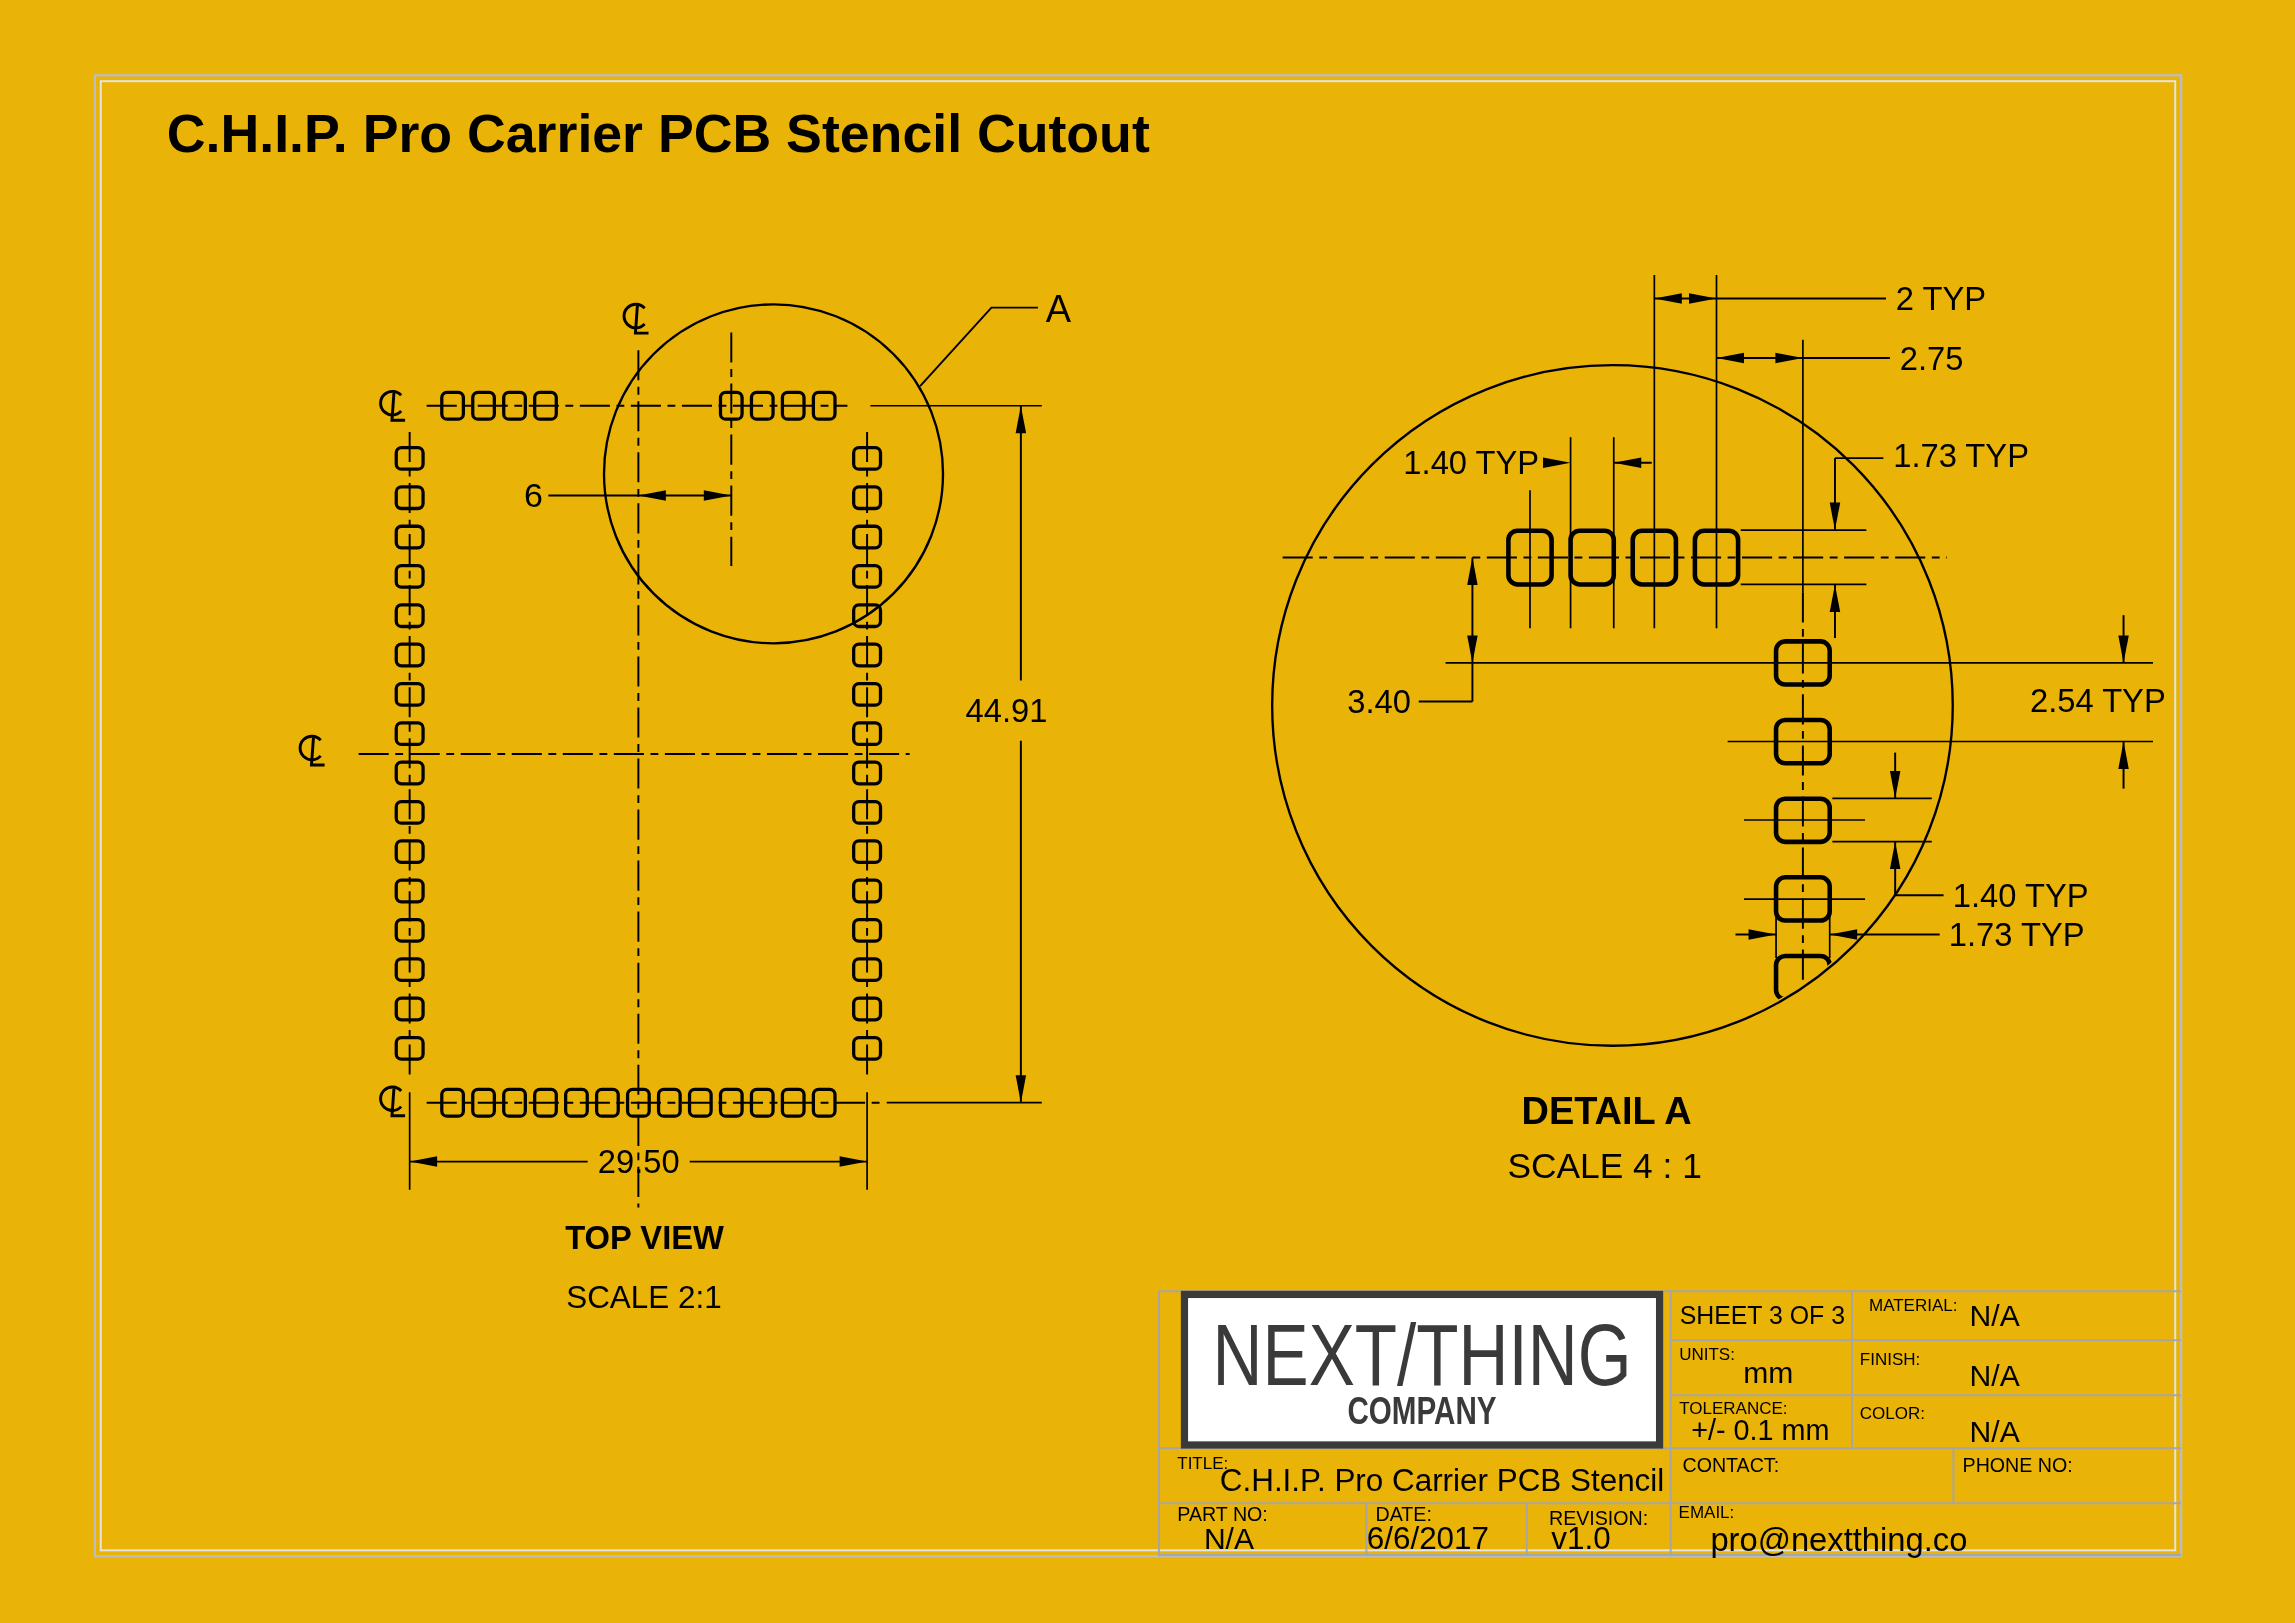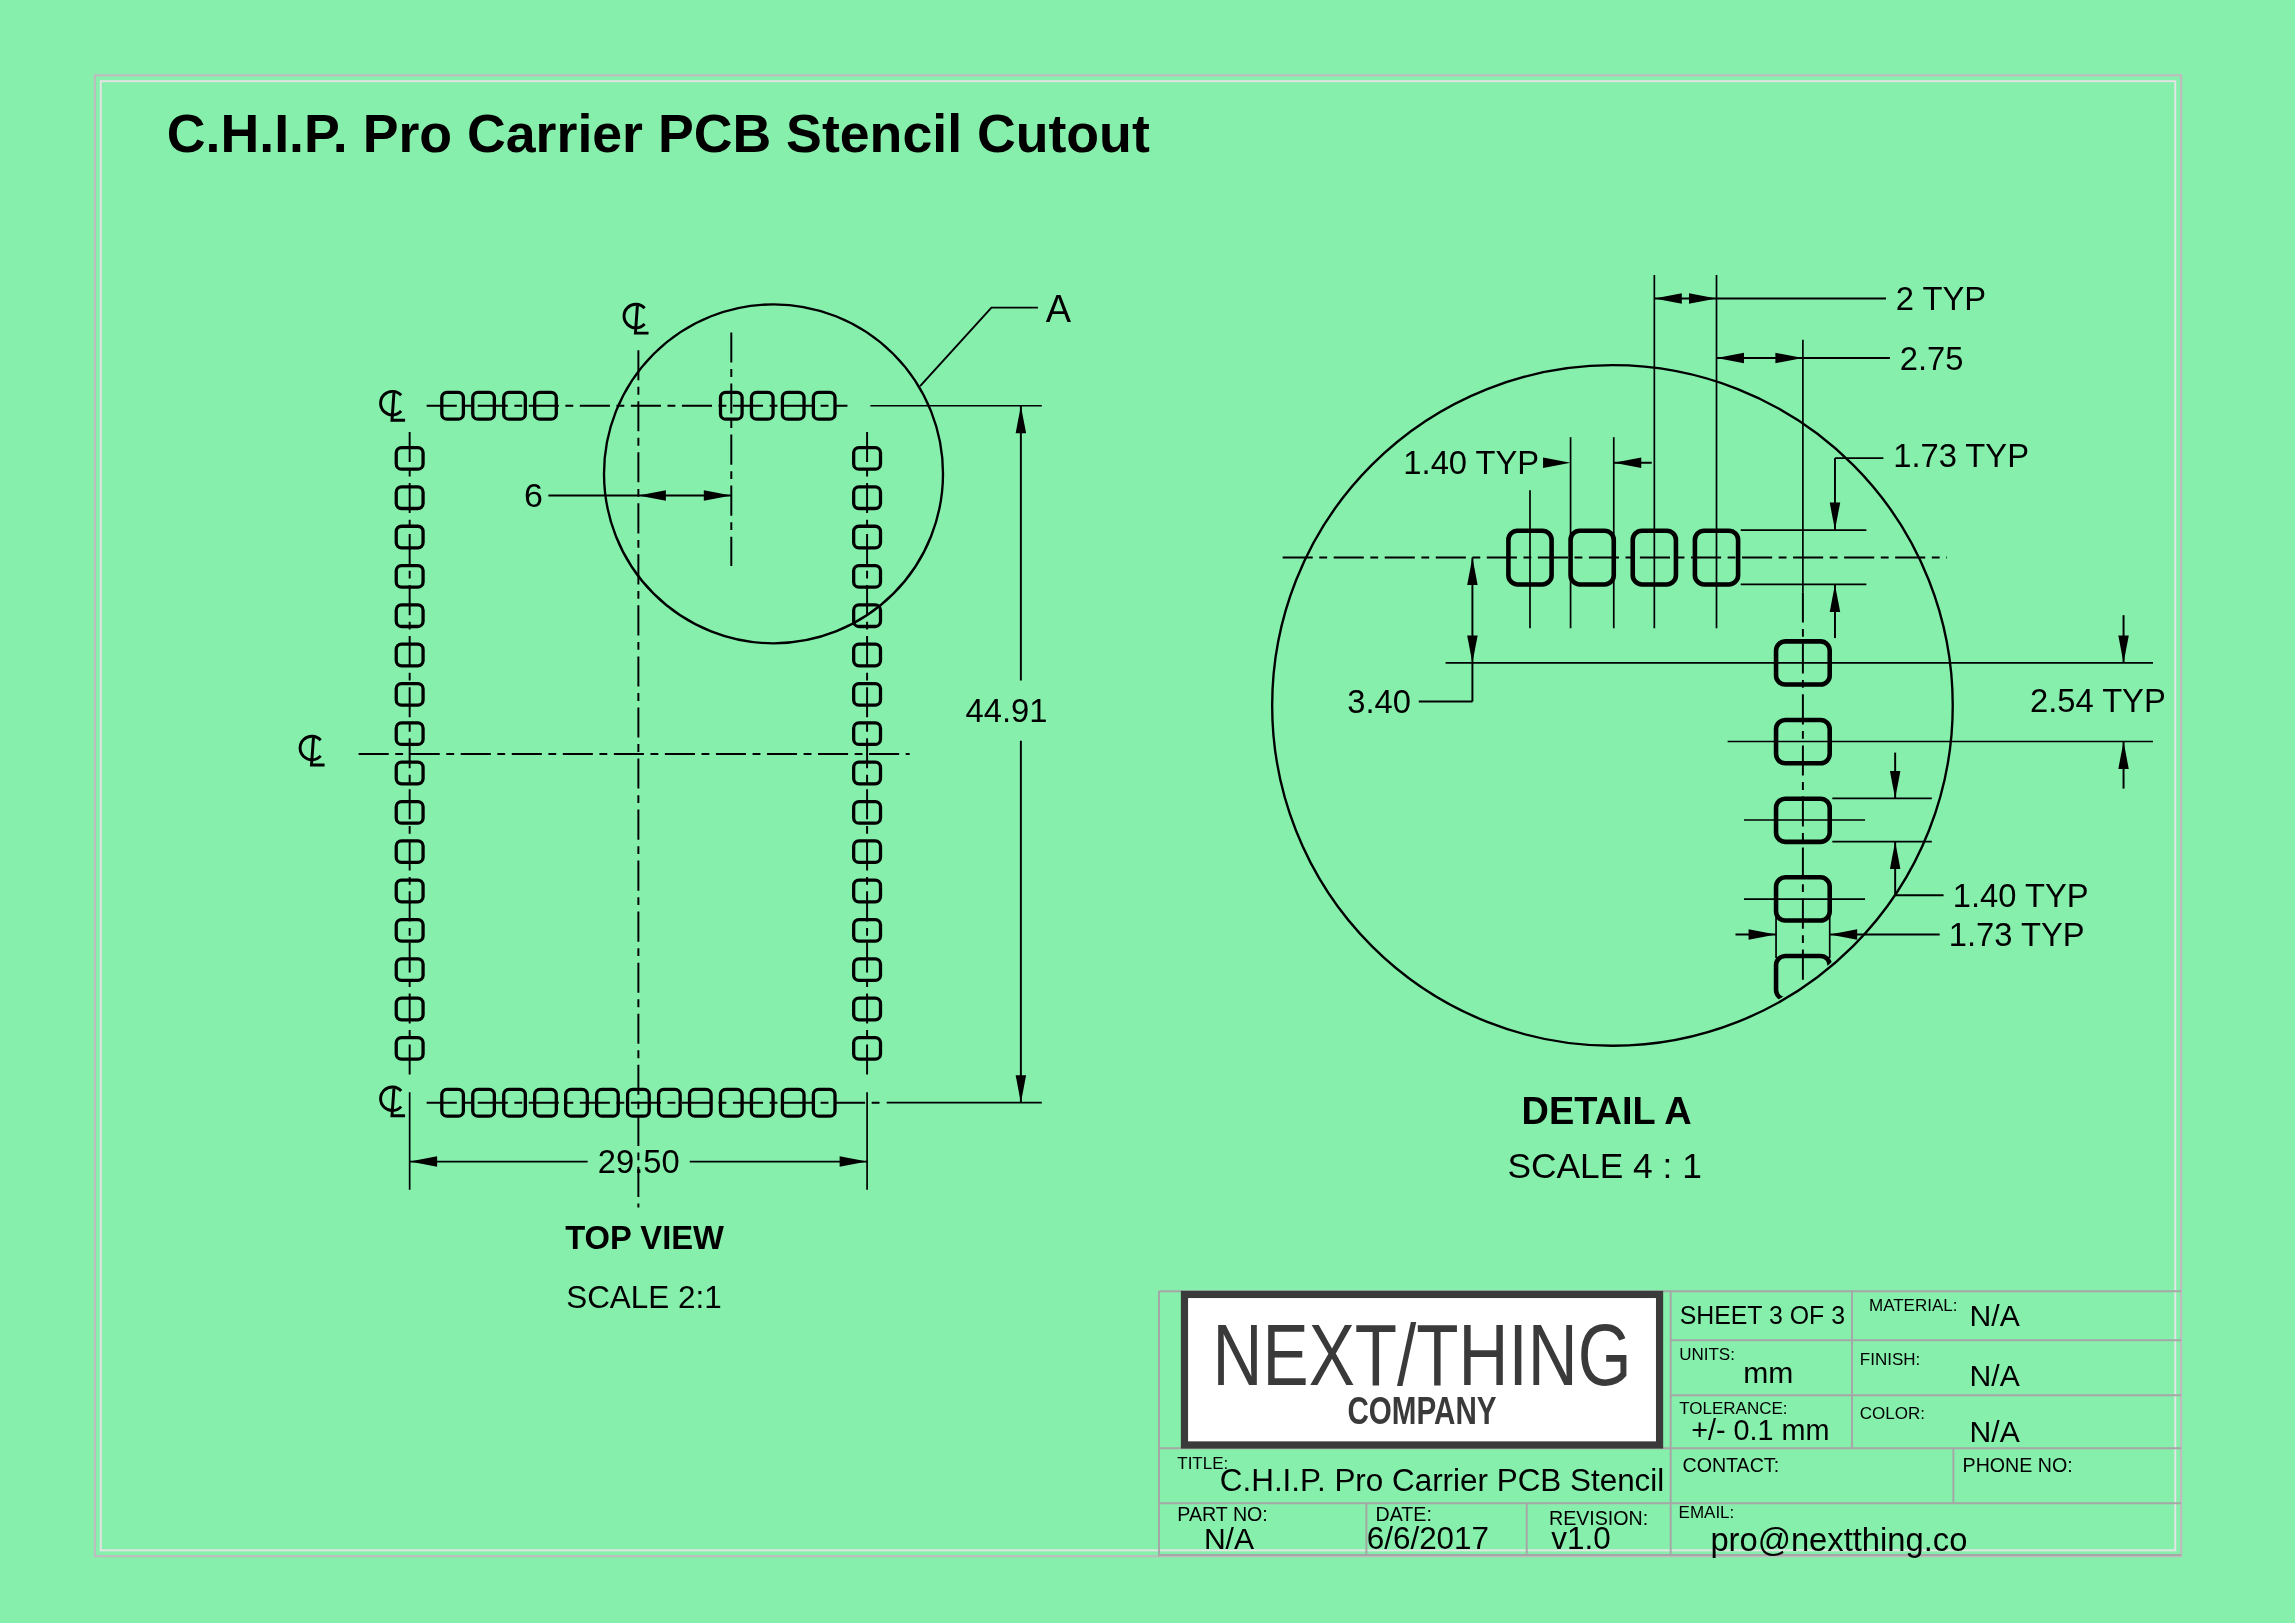--- a/index.html
+++ b/index.html
@@ -1,16 +1,16 @@
 <!DOCTYPE html>
 <html style="font-size:10.5px"><head>
 <meta charset="utf-8">
 <style>
   html,body{margin:0;padding:0;background:#ffffff;}
-  #canvas{position:relative;width:2295px;height:1623px;background:#86efac;
+  #canvas{position:relative;width:2295px;height:1623px;background:#eab308;
           font-family:"Liberation Sans",sans-serif;}
   svg{position:absolute;inset:0;}
   svg text{fill:#000;font-family:"Liberation Sans",sans-serif;}
   .ln{stroke:#000;stroke-width:3;fill:none;}
   .thin{stroke:#000;stroke-width:2.6;fill:none;}
   .cl{stroke:#000;stroke-width:3;fill:none;stroke-dasharray:46 10 12 10;}
   .circ{stroke:#000;stroke-width:3.6;fill:none;}
   .gray{stroke:#a6a6a6;stroke-width:3;fill:none;}
   .bord-outer{stroke:#bdbdbd;stroke-width:3.5;fill:none;}
   .bord-inner{stroke:#e4e4e4;stroke-width:3;fill:none;}

